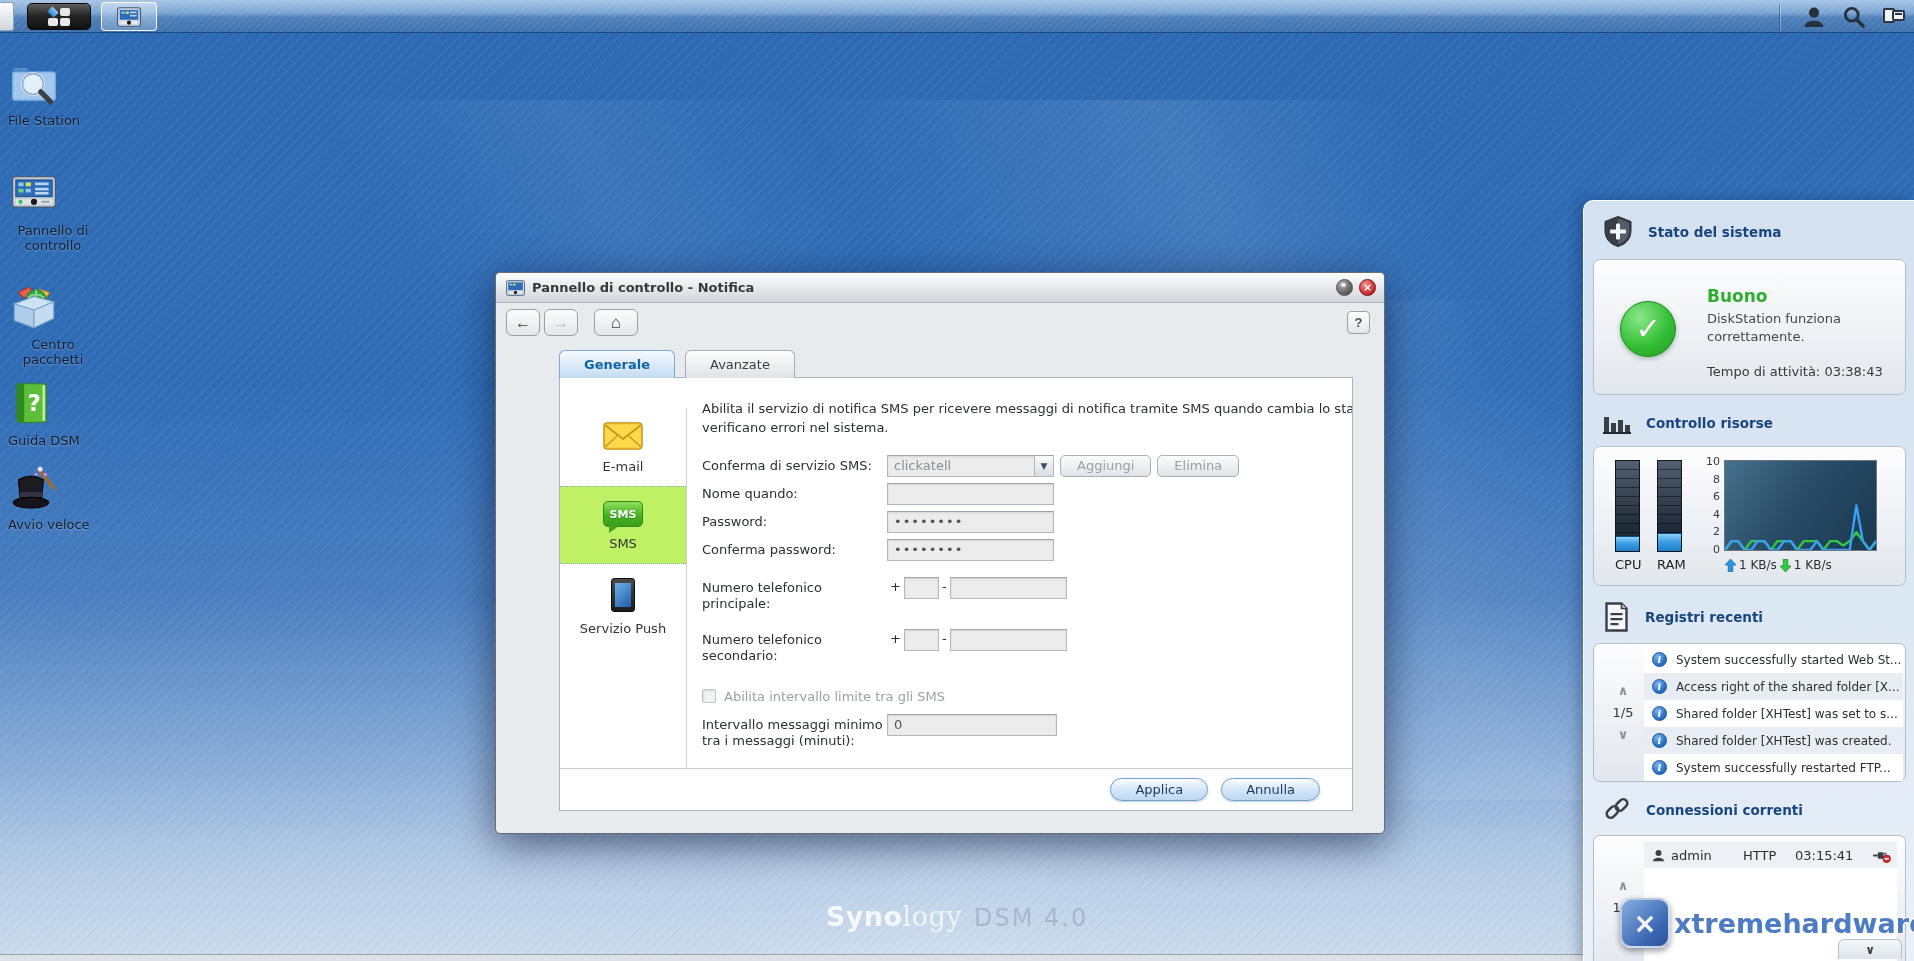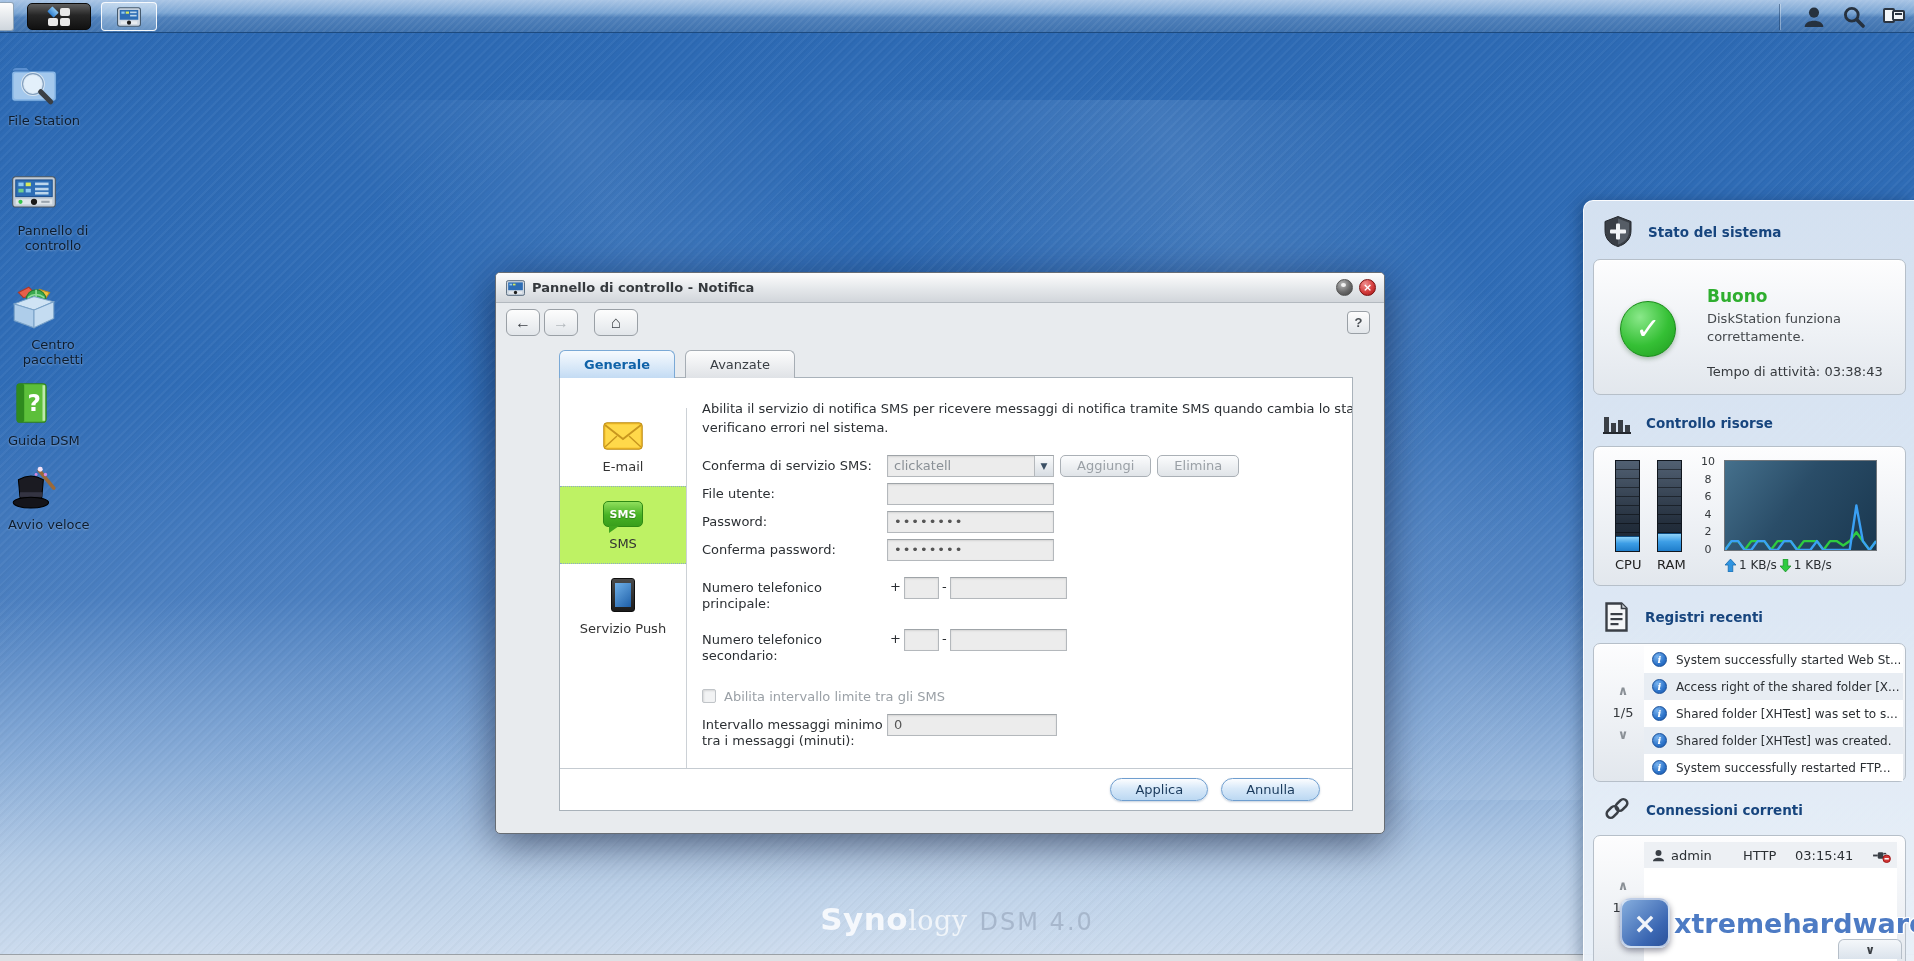--- a/index.html
+++ b/index.html
@@ -149,21 +149,21 @@
   .res-box { height:140px; }
   .meter { position:absolute; top:13px; width:25px; height:92px; border:1px solid #10161e; overflow:hidden;
     background:repeating-linear-gradient(180deg, rgba(0,0,0,0) 0 8px, rgba(0,0,0,0.45) 8px 9px),
       linear-gradient(180deg,#516072,#232e3c 70%,#1a2430); }
   .meter.cpu { left:21px; } .meter.ram { left:63px; }
   .meter-fill { position:absolute; left:0; right:0; bottom:0;
     background:linear-gradient(180deg,#8ed2f8,#3d9ee6 45%,#1f7ecb); border-top:1px solid #0e4c80; }
   .meter-label { position:absolute; top:110px; width:25px; text-align:center; font-size:13px; color:#222; }
   .meter-label.cpu { left:21px; } .meter-label.ram { left:63px; }
   .net-axis { position:absolute; left:102px; top:8px; width:24px; height:101px;
-    display:flex; flex-direction:column; justify-content:space-between; align-items:center; font-size:11px; color:#35393d; }
+    display:flex; flex-direction:column; justify-content:space-between; align-items:flex-end; font-size:11px; color:#35393d; }
   .net-chart { position:absolute; left:130px; top:13px; width:153px; height:91px; border:1px solid #6e747a;
     background:linear-gradient(125deg,#45708c 0%,#2a4d68 45%,#1a3850 100%); }
   .net-chart svg { width:100%; height:100%; display:block; }
   .net-legend { position:absolute; left:131px; top:111px; display:flex; align-items:center; gap:3px; font-size:12px; color:#2b2f33; }
   .net-legend svg { display:block; }
 
   .pager-col { position:absolute; left:8px; top:0; bottom:0; width:42px;
     display:flex; flex-direction:column; align-items:center; justify-content:center; gap:8px; }
   .pager-arrow { color:#8a9096; font-size:13px; font-weight:bold; cursor:pointer; line-height:1; }
   .pager-num { font-size:13px; color:#35393d; }
@@ -182,21 +182,21 @@
   .conn-row { display:flex; align-items:center; height:26px; background:#edf0f4; padding:0 6px 0 8px; }
   .conn-user { font-size:13px; color:#2b2f33; margin-left:6px; width:72px; }
   .conn-proto { font-size:13px; color:#2b2f33; width:52px; }
   .conn-time { font-size:13px; color:#2b2f33; flex:1; }
   .panel-collapse { position:absolute; right:12px; bottom:2px; width:64px; height:20px; border-radius:6px 6px 0 0;
     background:linear-gradient(180deg,#f4f7fa,#dbe3ec); border:1px solid #b6bfc9; border-bottom:none;
     display:flex; align-items:center; justify-content:center; color:#3a3f44; font-weight:bold; font-size:12px; cursor:pointer; }
 
   
   .syno-logo { position:absolute; left:0; right:0; top:901px; text-align:center; z-index:5; letter-spacing:0.5px; }
-  .syno-bold { font-weight:bold; font-size:31px; color:rgba(248,250,253,0.95); }
+  .syno-bold { font-weight:bold; font-size:27px; color:rgba(248,250,253,0.95); }
   .syno-light { font-family:"DejaVu Serif","Liberation Serif",serif; font-size:27px; color:rgba(244,247,251,0.9); }
   .syno-dsm { font-size:24px; color:rgba(165,181,202,0.95); margin-left:12px; letter-spacing:2px; }
   .watermark { position:absolute; left:1620px; top:898px; display:flex; align-items:center; gap:4px; z-index:30; }
   .wm-logo { width:50px; height:50px; border-radius:11px; border:2px solid rgba(255,255,255,0.65);
     background:linear-gradient(135deg,#86aede,#3a66b2 70%,#2c529a);
     box-shadow:0 3px 6px rgba(0,0,30,0.4); display:flex; align-items:center; justify-content:center;
     color:#f2f5fa; font-size:28px; font-weight:bold; }
   .wm-text { font-size:27px; font-weight:bold; color:#4d7bc4;
     text-shadow:0 0 2px #fff, 1px 1px 0 #fff, -1px -1px 0 #fff, 1px -1px 0 #fff, -1px 1px 0 #fff; }
 </style>
@@ -378,21 +378,21 @@
         <span class="flabel">Conferma di servizio SMS:</span>
         <span class="select">
           <span class="sel-val">clickatell</span>
           <span class="sel-arrow">▼</span>
         </span>
         <button class="sbtn">Aggiungi</button>
         <button class="sbtn">Elimina</button>
       </div>
 
       <div class="frow">
-        <span class="flabel">File utente:</span>
+        <span class="flabel">Nome quando:</span>
         <input class="tbox w167" value="" style="">
       </div>
       <div class="frow">
         <span class="flabel">Password:</span>
         <input class="tbox w167" value="••••••••" style="">
       </div>
       <div class="frow" style="margin-bottom:16px">
         <span class="flabel">Conferma password:</span>
         <input class="tbox w167" value="••••••••" style="">
       </div>

